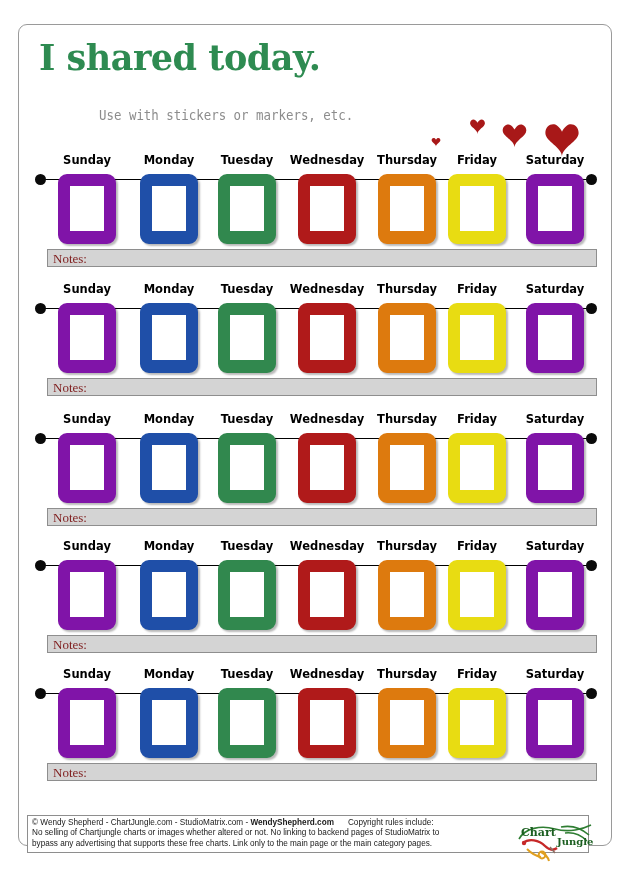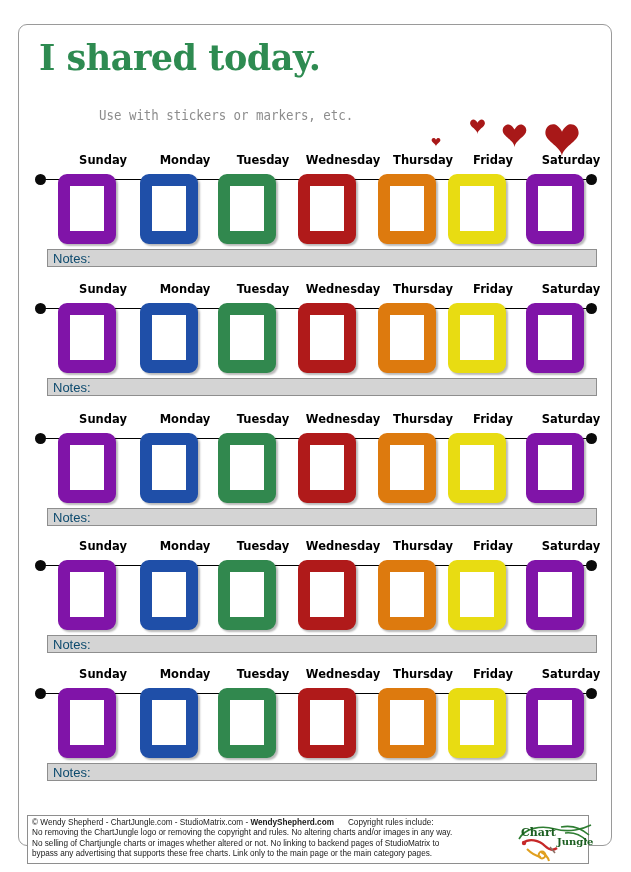--- a/index.html
+++ b/index.html
@@ -79,21 +79,20 @@
   .day-label {
     position: absolute;
     top: 0;
     font-family: "DejaVu Sans", sans-serif;
     font-weight: bold;
     font-size: 11.5px;
     color: #000000;
     text-align: center;
     white-space: nowrap;
     transform: translateX(-50%);
-    margin-left: 16px;
   }
 
   .string-area {
     position: relative;
     height: 75px;
   }
   .string-line {
     position: absolute;
     left: 12px;
     right: 12px;
@@ -133,23 +132,23 @@
     width: 550px;
     height: 18px;
     background: #d4d4d4;
     border: 1px solid #8e8e8e;
     box-sizing: border-box;
   }
   .notes-label {
     position: absolute;
     left: 5px;
     top: 0px;
-    font-family: Liberation Sans, sans-serif;
+    font-family: Liberation Serif, serif;
     font-size: 13px;
-    color: #0c4a6e;
+    color: #7f1d1d;
     line-height: 17px;
   }
 
   
   #footer-box {
     position: absolute;
     left: 8px;
     top: 790px;
     width: 562px;
     border: 1px solid #8e8e8e;
@@ -338,21 +337,20 @@
         <div class="notes-bar" style="top: 96px;">
           <span class="notes-label">Notes:</span>
         </div>
       </div>
     </div>
 
   <div id="footer-box">
     <div class="footer-line">
       <span>© Wendy Shepherd - ChartJungle.com - StudioMatrix.com - </span><span class="bold">WendyShepherd.com</span><span class="spacer"></span><span>Copyright rules include:</span>
     </div>
-    <div class="footer-line">No removing the ChartJungle logo or removing the copyright and rules. No altering charts and/or images in any way.</div>
     <div class="footer-line">No selling of Chartjungle charts or images whether altered or not. No linking to backend pages of StudioMatrix to</div>
     <div class="footer-line">bypass any advertising that supports these free charts. Link only to the main page or the main category pages.</div>
   </div>
 
   <div id="cj-logo">
     <svg width="80" height="42" viewBox="0 0 80 42" xmlns="http://www.w3.org/2000/svg">
       <path d="M4 16 C10 5, 26 2, 40 6 C54 10, 68 6, 76 2" fill="none" stroke="#2e7d32" stroke-width="1.6"></path>
       <path d="M46 4 C56 2, 66 5, 74 12" fill="none" stroke="#2e7d32" stroke-width="1.6"></path>
       <path d="M50 10 C58 9, 66 12, 72 18" fill="none" stroke="#2e7d32" stroke-width="1.4"></path>
       <text x="6" y="13" font-family="DejaVu Serif, serif" font-size="11" font-weight="bold" fill="#1b5e20">Chart</text>

